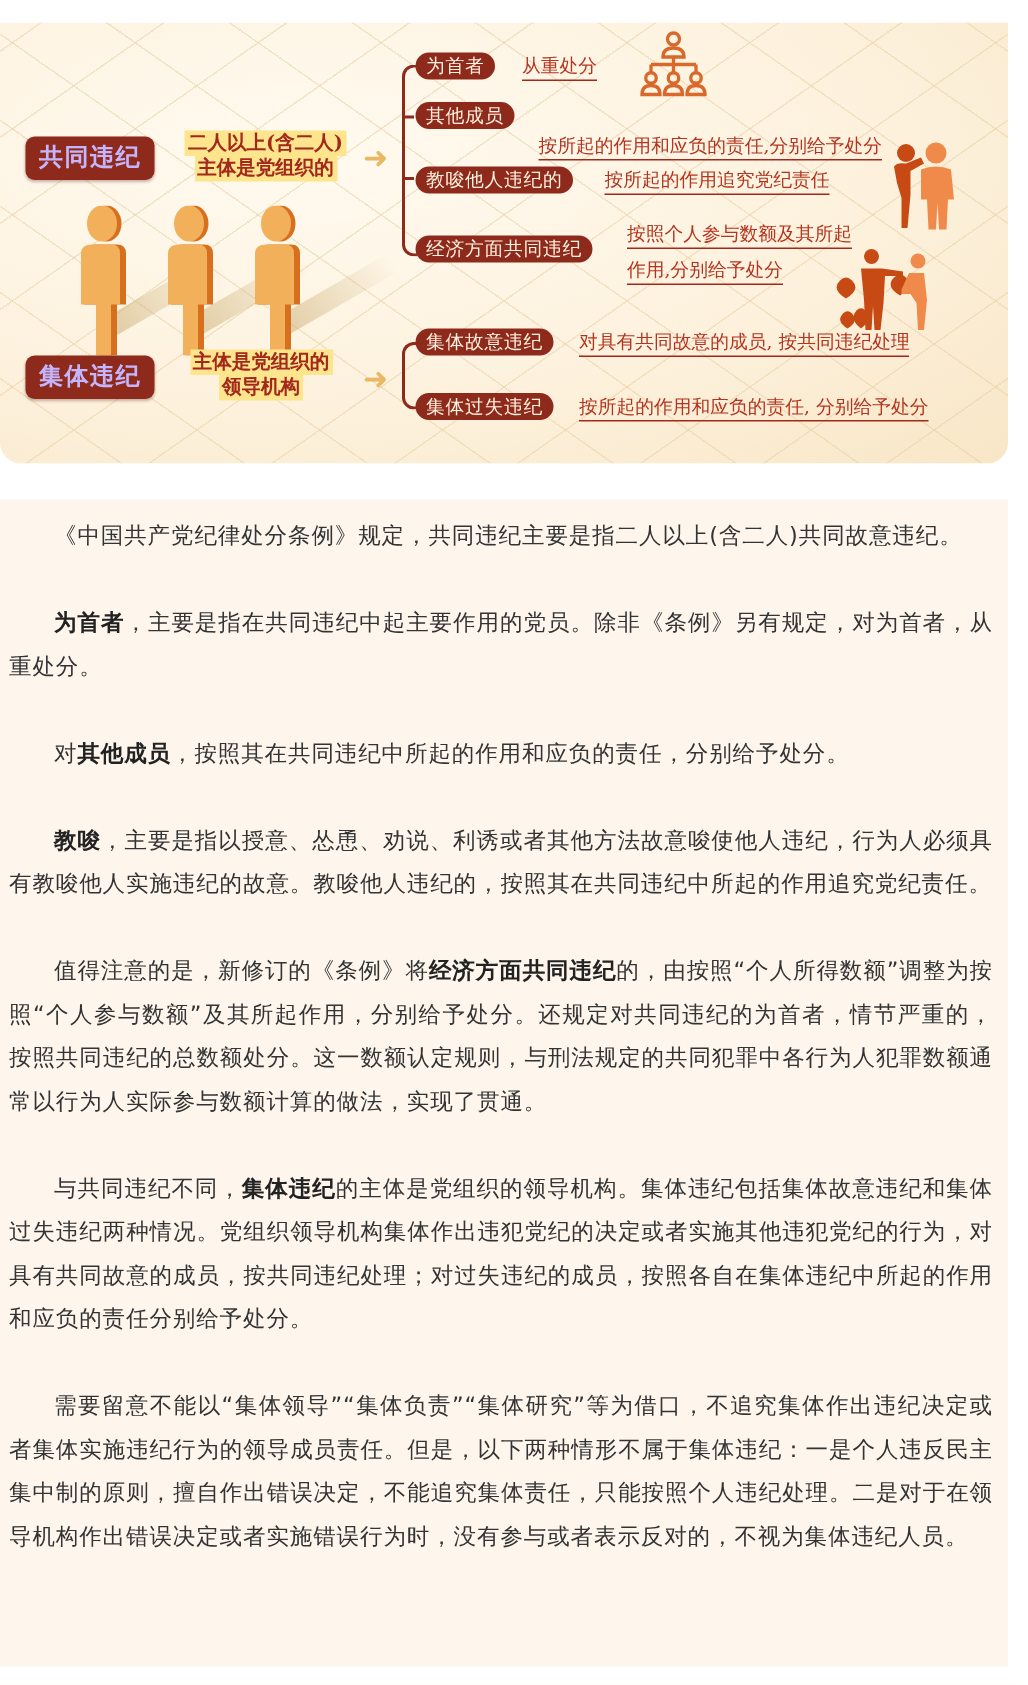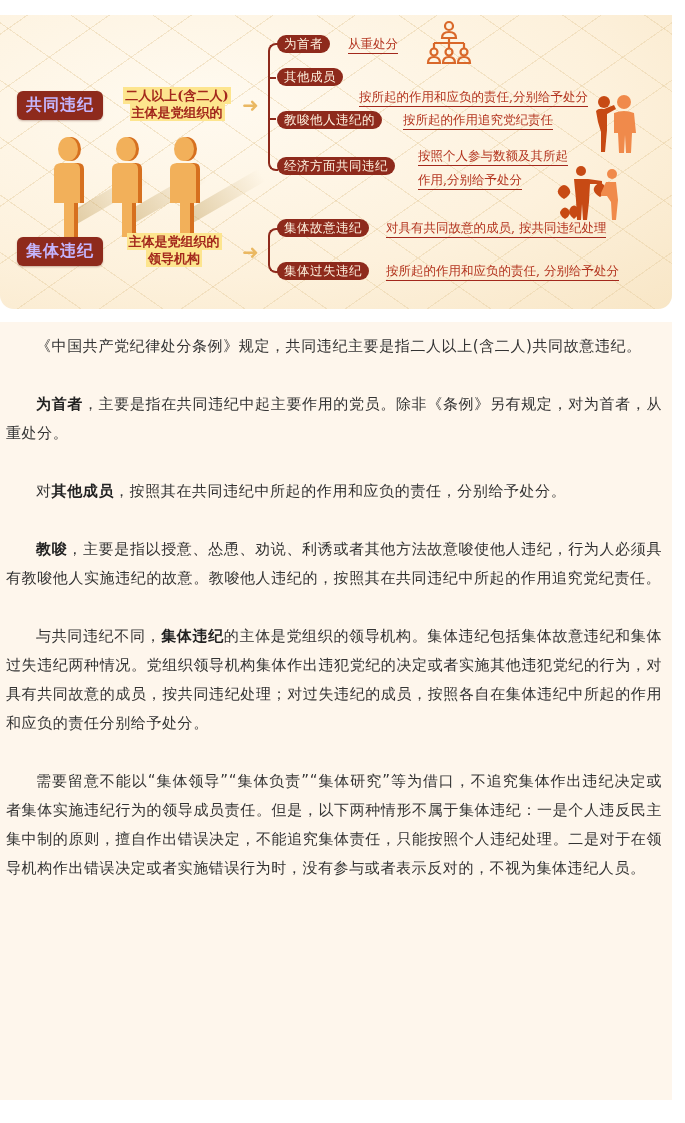--- a/index.html
+++ b/index.html
@@ -54,21 +54,21 @@
     }
     .shadow-strip {
       position: absolute; height: 14px; width: 90px;
       background: linear-gradient(90deg, rgba(200,170,110,0.55), rgba(200,170,110,0));
       transform: rotate(-30deg); transform-origin: left center;
     }
     .icon { position: absolute; }
 
     
     .article {
-      position: absolute; left: 0; top: 322px; width: 672px; height: 778px;
+      position: absolute; left: 0; top: 333px; width: 672px; height: 778px;
       background: #fef6ec; padding: 10px 10px 0 6px;
     }
     .para {
       font-size: 15px; line-height: 29px; color: #333333;
       text-indent: 30px; letter-spacing: 0.6px; text-align: justify;
       margin-bottom: 29px;
       font-family: "DejaVu Sans", "Liberation Sans", sans-serif;
     }
     .para b { font-weight: bold; color: #222; }
   </style>
@@ -166,15 +166,16 @@
 
   <div class="sub-badge" style="left:277px; top:247px;">集体过失违纪</div>
   <div class="sub-text" style="left:386px; top:248px;">按所起的作用和应负的责任, 分别给予处分</div>
 </div>
 
 <div class="article">
   <p class="para"><span>《中国共产党纪律处分条例》规定，共同违纪主要是指二人以上(含二人)共同故意违纪。</span></p>
   <p class="para"><b>为首者</b><span>，主要是指在共同违纪中起主要作用的党员。除非《条例》另有规定，对为首者，从重处分。</span></p>
   <p class="para"><span>对</span><b>其他成员</b><span>，按照其在共同违纪中所起的作用和应负的责任，分别给予处分。</span></p>
   <p class="para"><b>教唆</b><span>，主要是指以授意、怂恿、劝说、利诱或者其他方法故意唆使他人违纪，行为人必须具有教唆他人实施违纪的故意。教唆他人违纪的，按照其在共同违纪中所起的作用追究党纪责任。</span></p>
+  <p class="para"><span>值得注意的是，新修订的《条例》将</span><b>经济方面共同违纪</b><span>的，由按照“个人所得数额”调整为按照“个人参与数额”及其所起作用，分别给予处分。还规定对共同违纪的为首者，情节严重的，按照共同违纪的总数额处分。这一数额认定规则，与刑法规定的共同犯罪中各行为人犯罪数额通常以行为人实际参与数额计算的做法，实现了贯通。</span></p>
   <p class="para"><span>与共同违纪不同，</span><b>集体违纪</b><span>的主体是党组织的领导机构。集体违纪包括集体故意违纪和集体过失违纪两种情况。党组织领导机构集体作出违犯党纪的决定或者实施其他违犯党纪的行为，对具有共同故意的成员，按共同违纪处理；对过失违纪的成员，按照各自在集体违纪中所起的作用和应负的责任分别给予处分。</span></p>
   <p class="para"><span>需要留意不能以“集体领导”“集体负责”“集体研究”等为借口，不追究集体作出违纪决定或者集体实施违纪行为的领导成员责任。但是，以下两种情形不属于集体违纪：一是个人违反民主集中制的原则，擅自作出错误决定，不能追究集体责任，只能按照个人违纪处理。二是对于在领导机构作出错误决定或者实施错误行为时，没有参与或者表示反对的，不视为集体违纪人员。</span></p>
 </div>
 
 </body></html>

